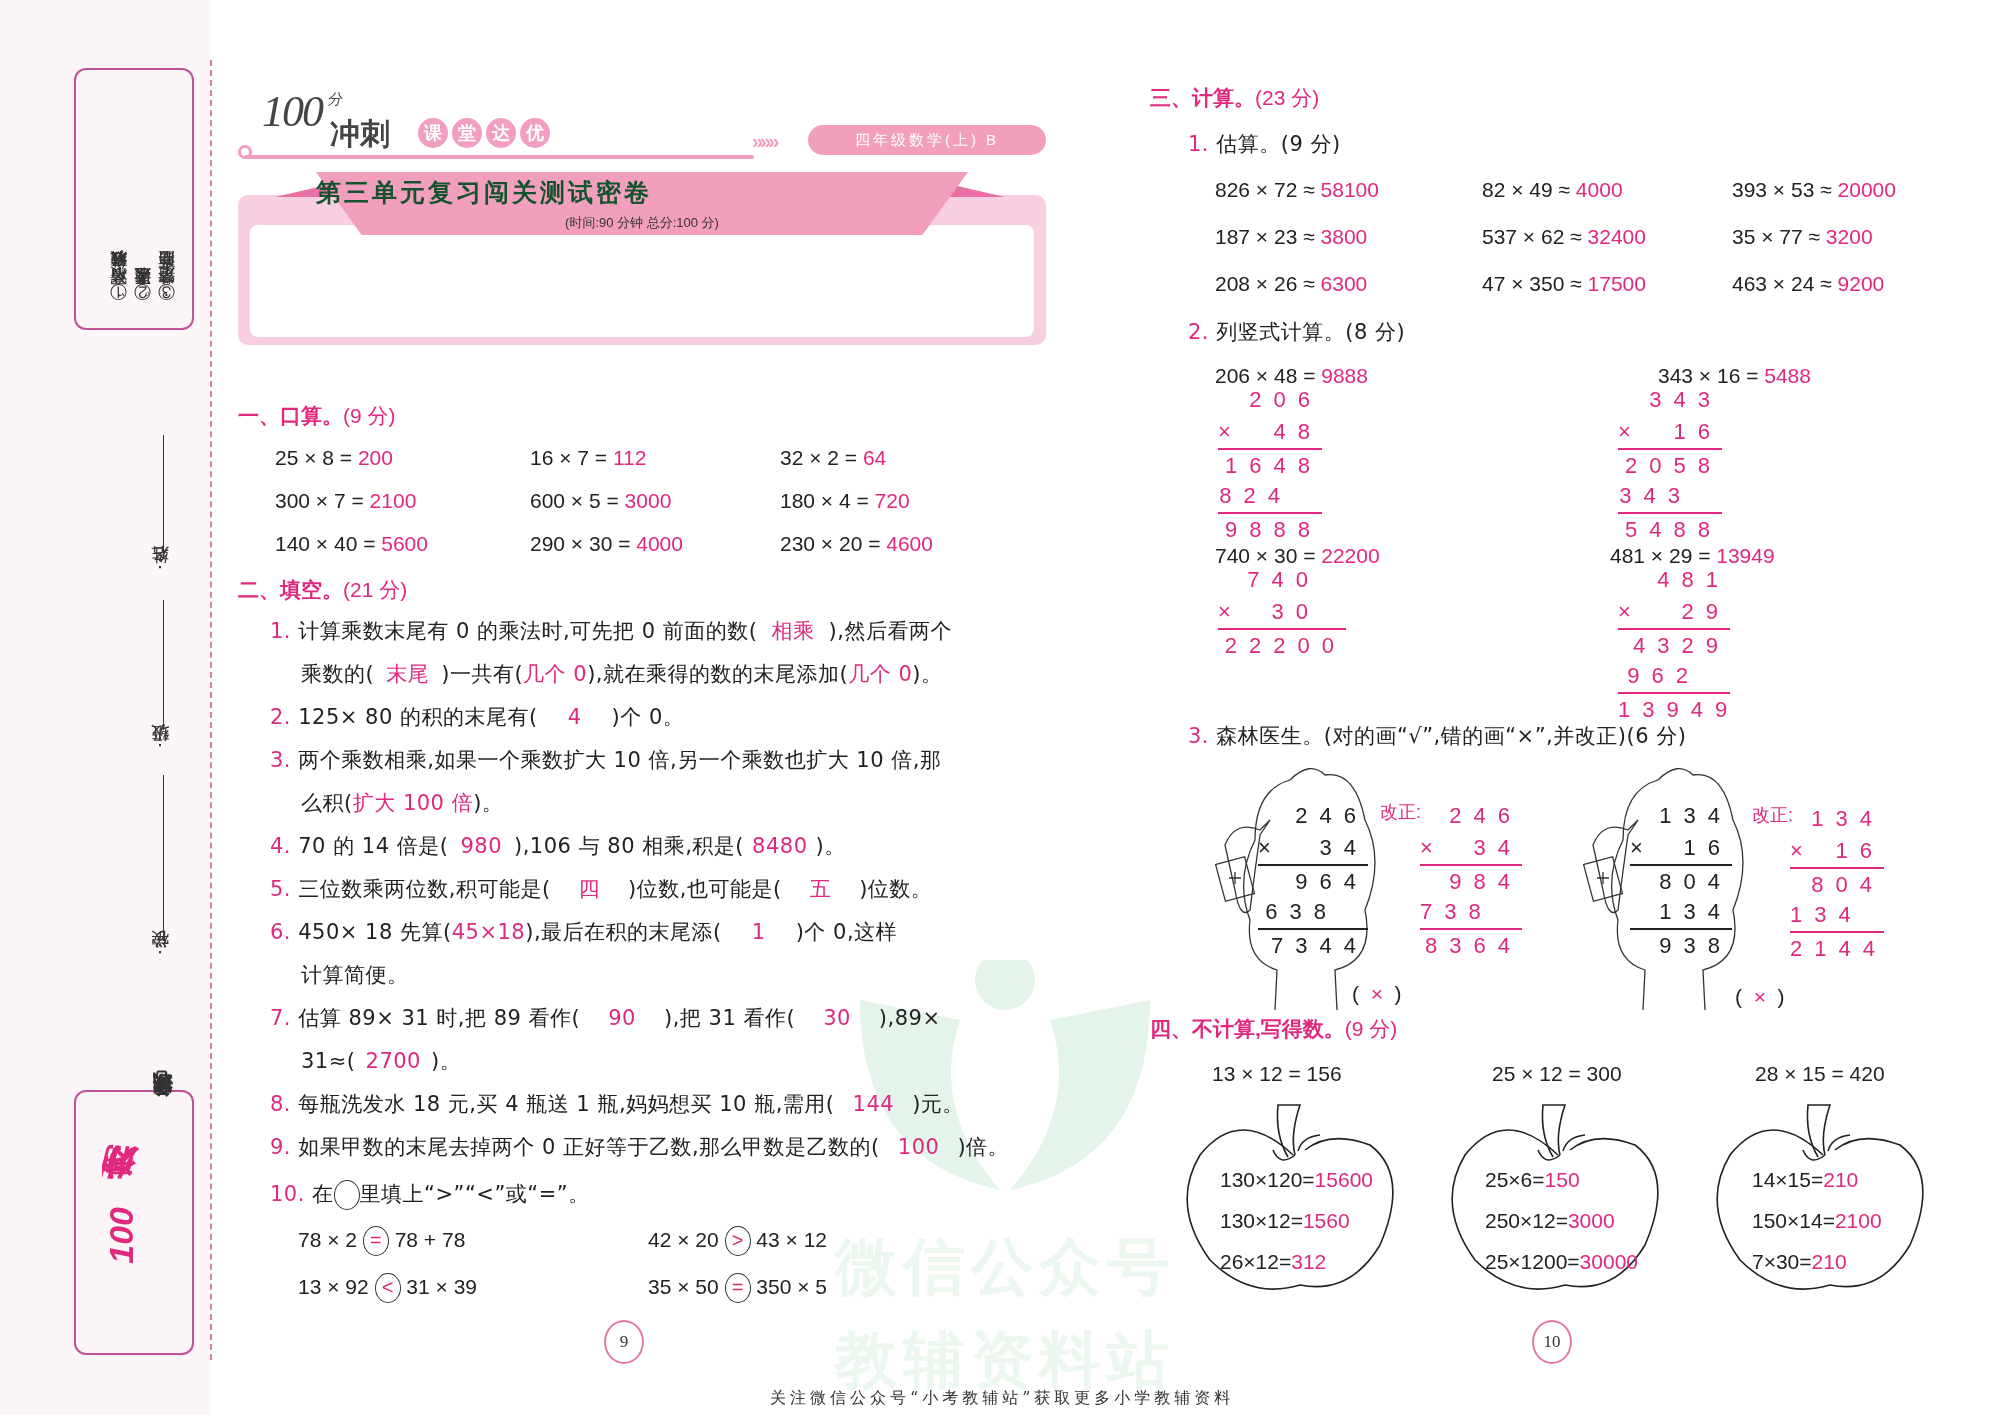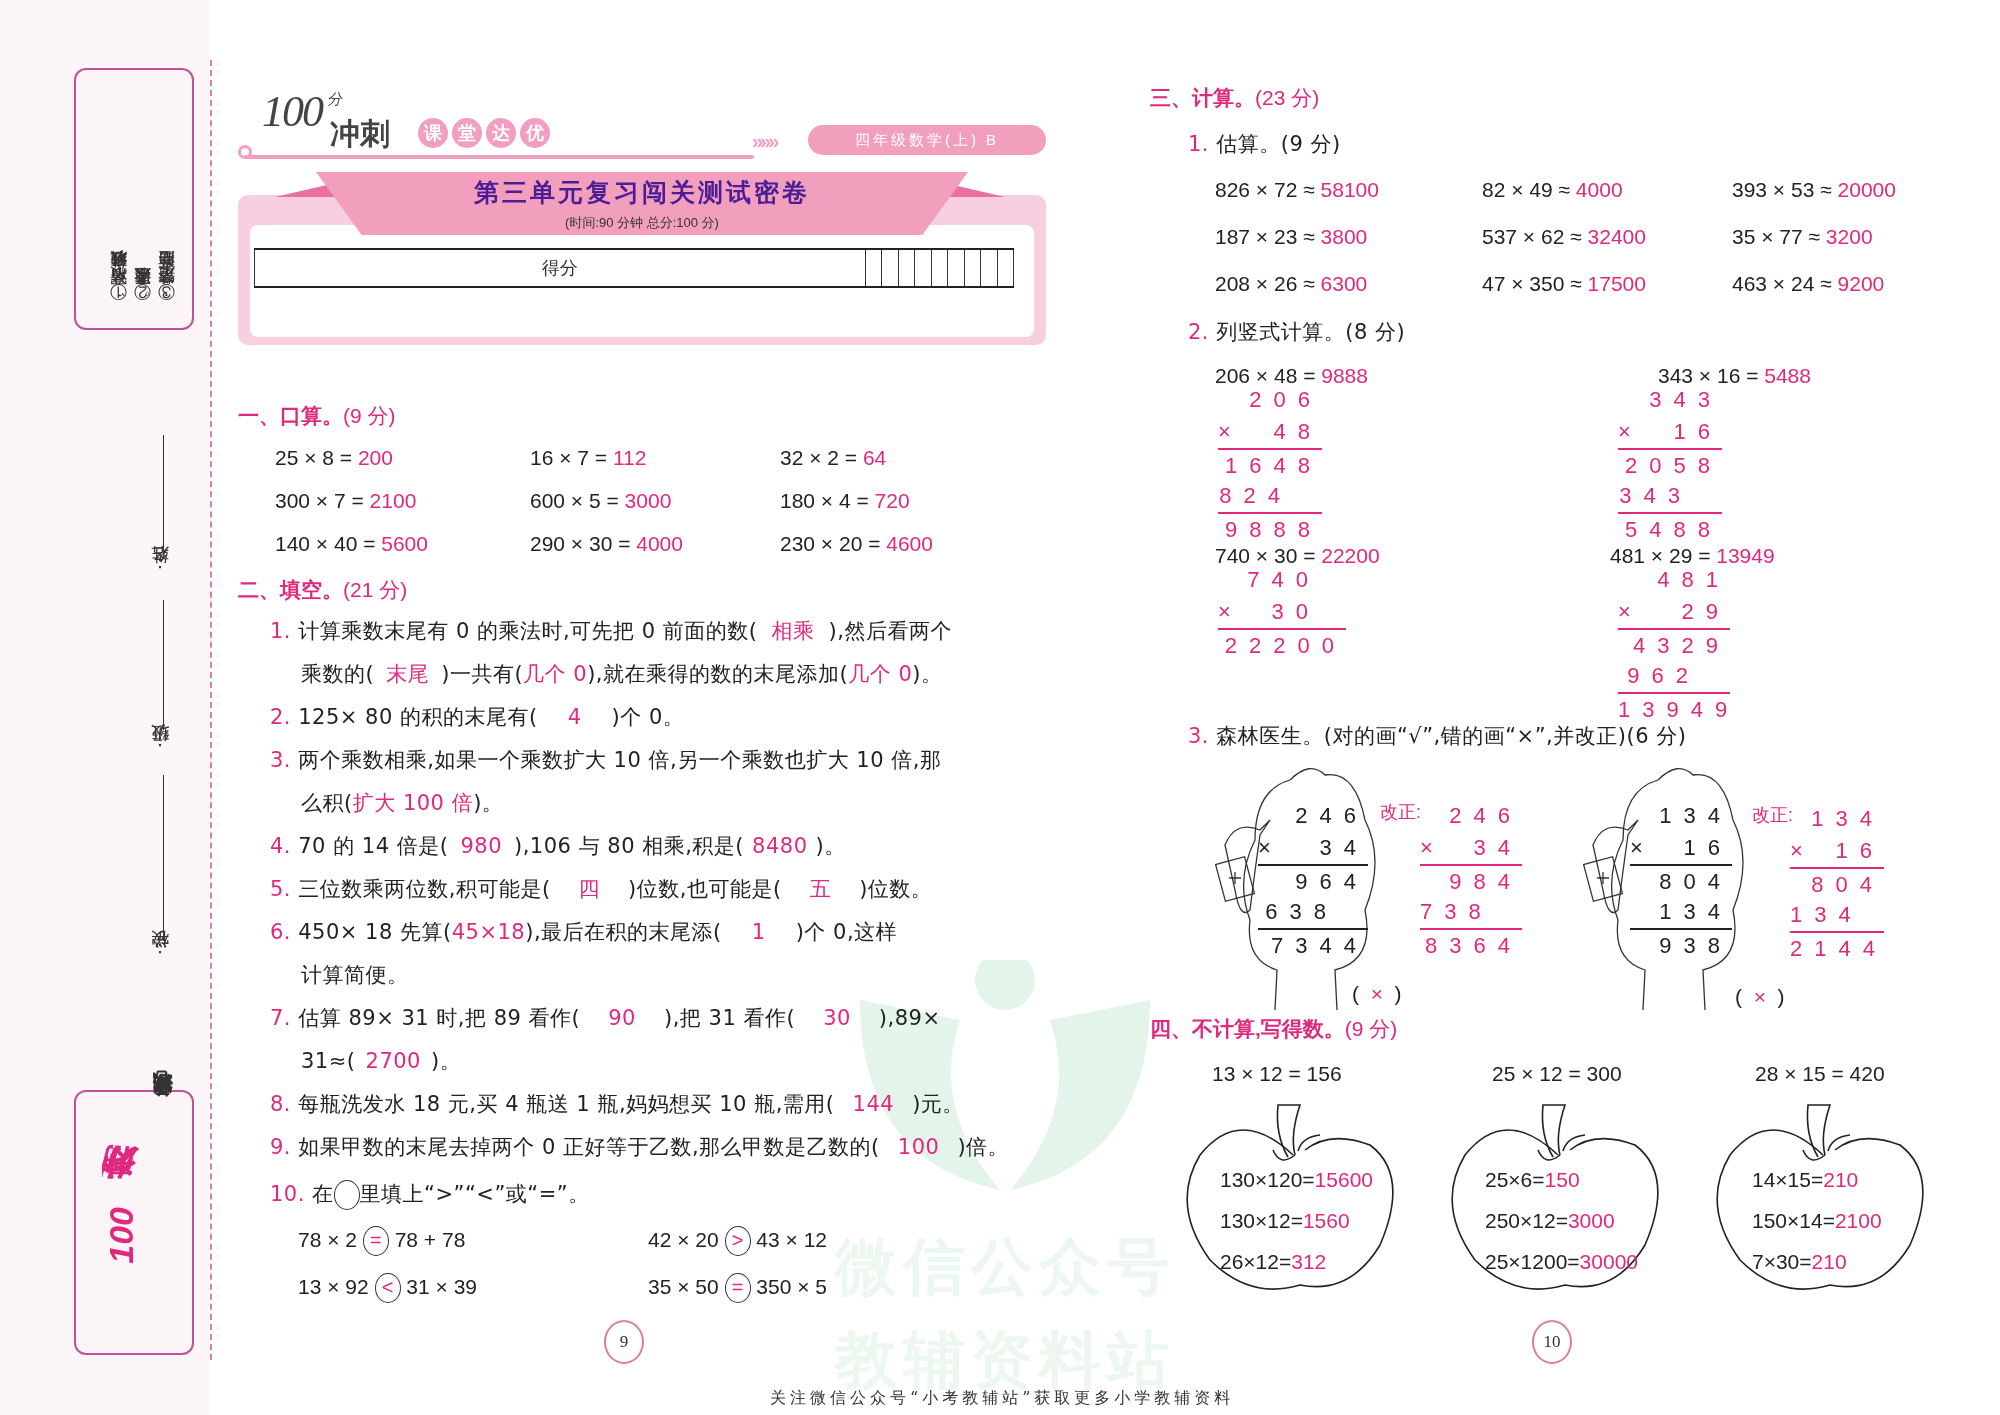--- a/index.html
+++ b/index.html
@@ -29,21 +29,21 @@
   .header-line { position: absolute; left: 244px; top: 155px; width: 510px; height: 4px; background: #f19ec2; border-radius: 2px; }
   .header-ring { position: absolute; left: 238px; top: 145px; width: 14px; height: 14px; border: 3px solid #f19ec2; border-radius: 50%; background: #fff; }
   .chev { position: absolute; left: 752px; top: 130px; color: #f19ec2; font-weight: bold; font-size: 20px; letter-spacing: -3px; }
   .grade-pill { position: absolute; left: 808px; top: 125px; width: 238px; height: 30px; background: #f29fbe; border-radius: 15px; color: #fff; font-size: 15px; display: flex; align-items: center; justify-content: center; letter-spacing: 3px; }
 
   .title-frame { position: absolute; left: 238px; top: 195px; width: 808px; height: 150px; background: #f8cfe0; border-radius: 10px; }
   .title-inner { position: absolute; left: 250px; top: 225px; width: 784px; height: 112px; background: #fff; border-radius: 8px; }
   .ribbon-l { position: absolute; left: 275px; top: 175px; width: 0; height: 0; border-bottom: 22px solid #ea6fa3; border-left: 95px solid transparent; }
   .ribbon-r { position: absolute; left: 910px; top: 175px; width: 0; height: 0; border-bottom: 22px solid #ea6fa3; border-right: 95px solid transparent; }
   .ribbon { position: absolute; left: 316px; top: 172px; width: 652px; height: 63px; background: #f29fbe; clip-path: polygon(0 0, 100% 0, 93% 100%, 7% 100%); }
-  .ribbon-title { position: absolute; left: 316px; top: 176px; width: 652px; text-align: center; color: #4c1d95; font-size: 25px; font-weight: bold; letter-spacing: 3px; }
+  .ribbon-title { position: absolute; left: 316px; top: 176px; width: 652px; text-align: left; color: #14532d; font-size: 25px; font-weight: bold; letter-spacing: 3px; }
   .ribbon-sub { position: absolute; left: 316px; top: 214px; width: 652px; text-align: center; color: #333; font-size: 13px; }
 
   table.score { position: absolute; left: 254px; top: 248px; width: 760px; border-collapse: collapse; font-family: "DejaVu Serif", serif; font-size: 18px; }
   table.score td { border: 1.5px solid #333; height: 38px; text-align: center; color: #333; }
   table.score tr:first-child td { border-top: 2px solid #222; }
   table.score tr:last-child td { border-bottom: 2px solid #222; }
 
   
   .sec-title { position: absolute; font-size: 21px; font-weight: bold; color: #e0287e; }
   .sec-title .pts { font-weight: normal; }
@@ -119,32 +119,20 @@
 <div class="title-frame"></div>
 <div class="title-inner"></div>
 <div class="ribbon-l"></div>
 <div class="ribbon-r"></div>
 <div class="ribbon"></div>
 <div class="ribbon-title">第三单元复习闯关测试密卷</div>
 <div class="ribbon-sub">(时间:90 分钟   总分:100 分)</div>
 
 <table class="score">
   <tbody>
-  <tr>
-    <td>得分</td>
-    <td></td>
-    <td></td>
-    <td></td>
-    <td></td>
-    <td></td>
-    <td></td>
-    <td></td>
-    <td></td>
-    <td></td>
-  </tr>
 </tbody>
   </table>
 
 <div class="sec-title" style="left:238px;top:402px;">
   <span>一、口算。</span><span class="pts">(9 分)</span>
 </div>
 <div class="row" style="left:275px;top:446px;"><span>25 × 8 = </span><span class="pk">200</span></div>
 <div class="row" style="left:530px;top:446px;"><span>16 × 7 = </span><span class="pk">112</span></div>
 <div class="row" style="left:780px;top:446px;"><span>32 × 2 = </span><span class="pk">64</span></div>
 <div class="row" style="left:275px;top:489px;"><span>300 × 7 = </span><span class="pk">2100</span></div>

